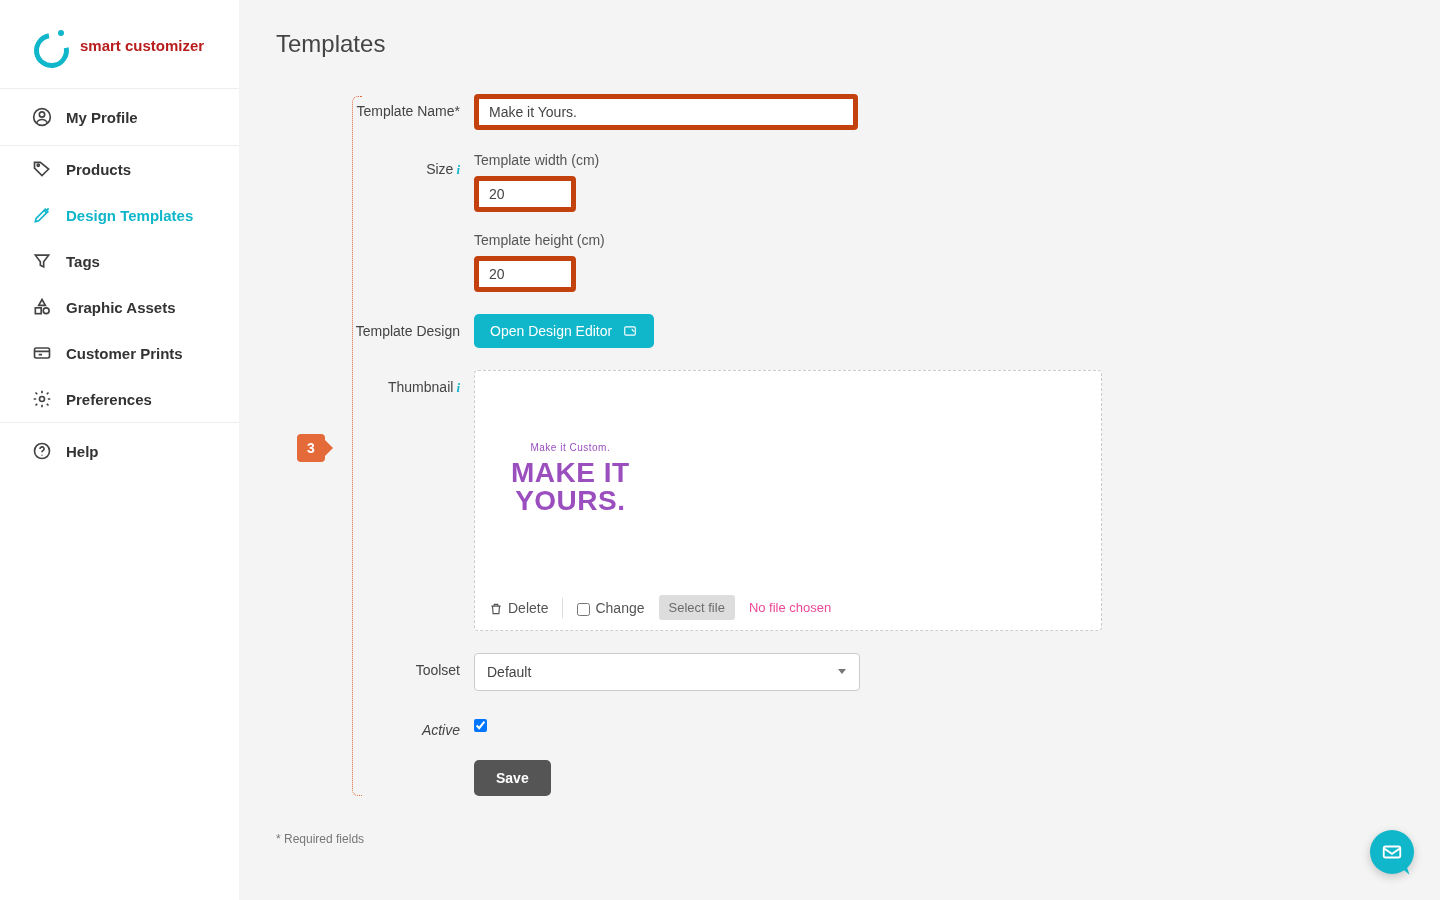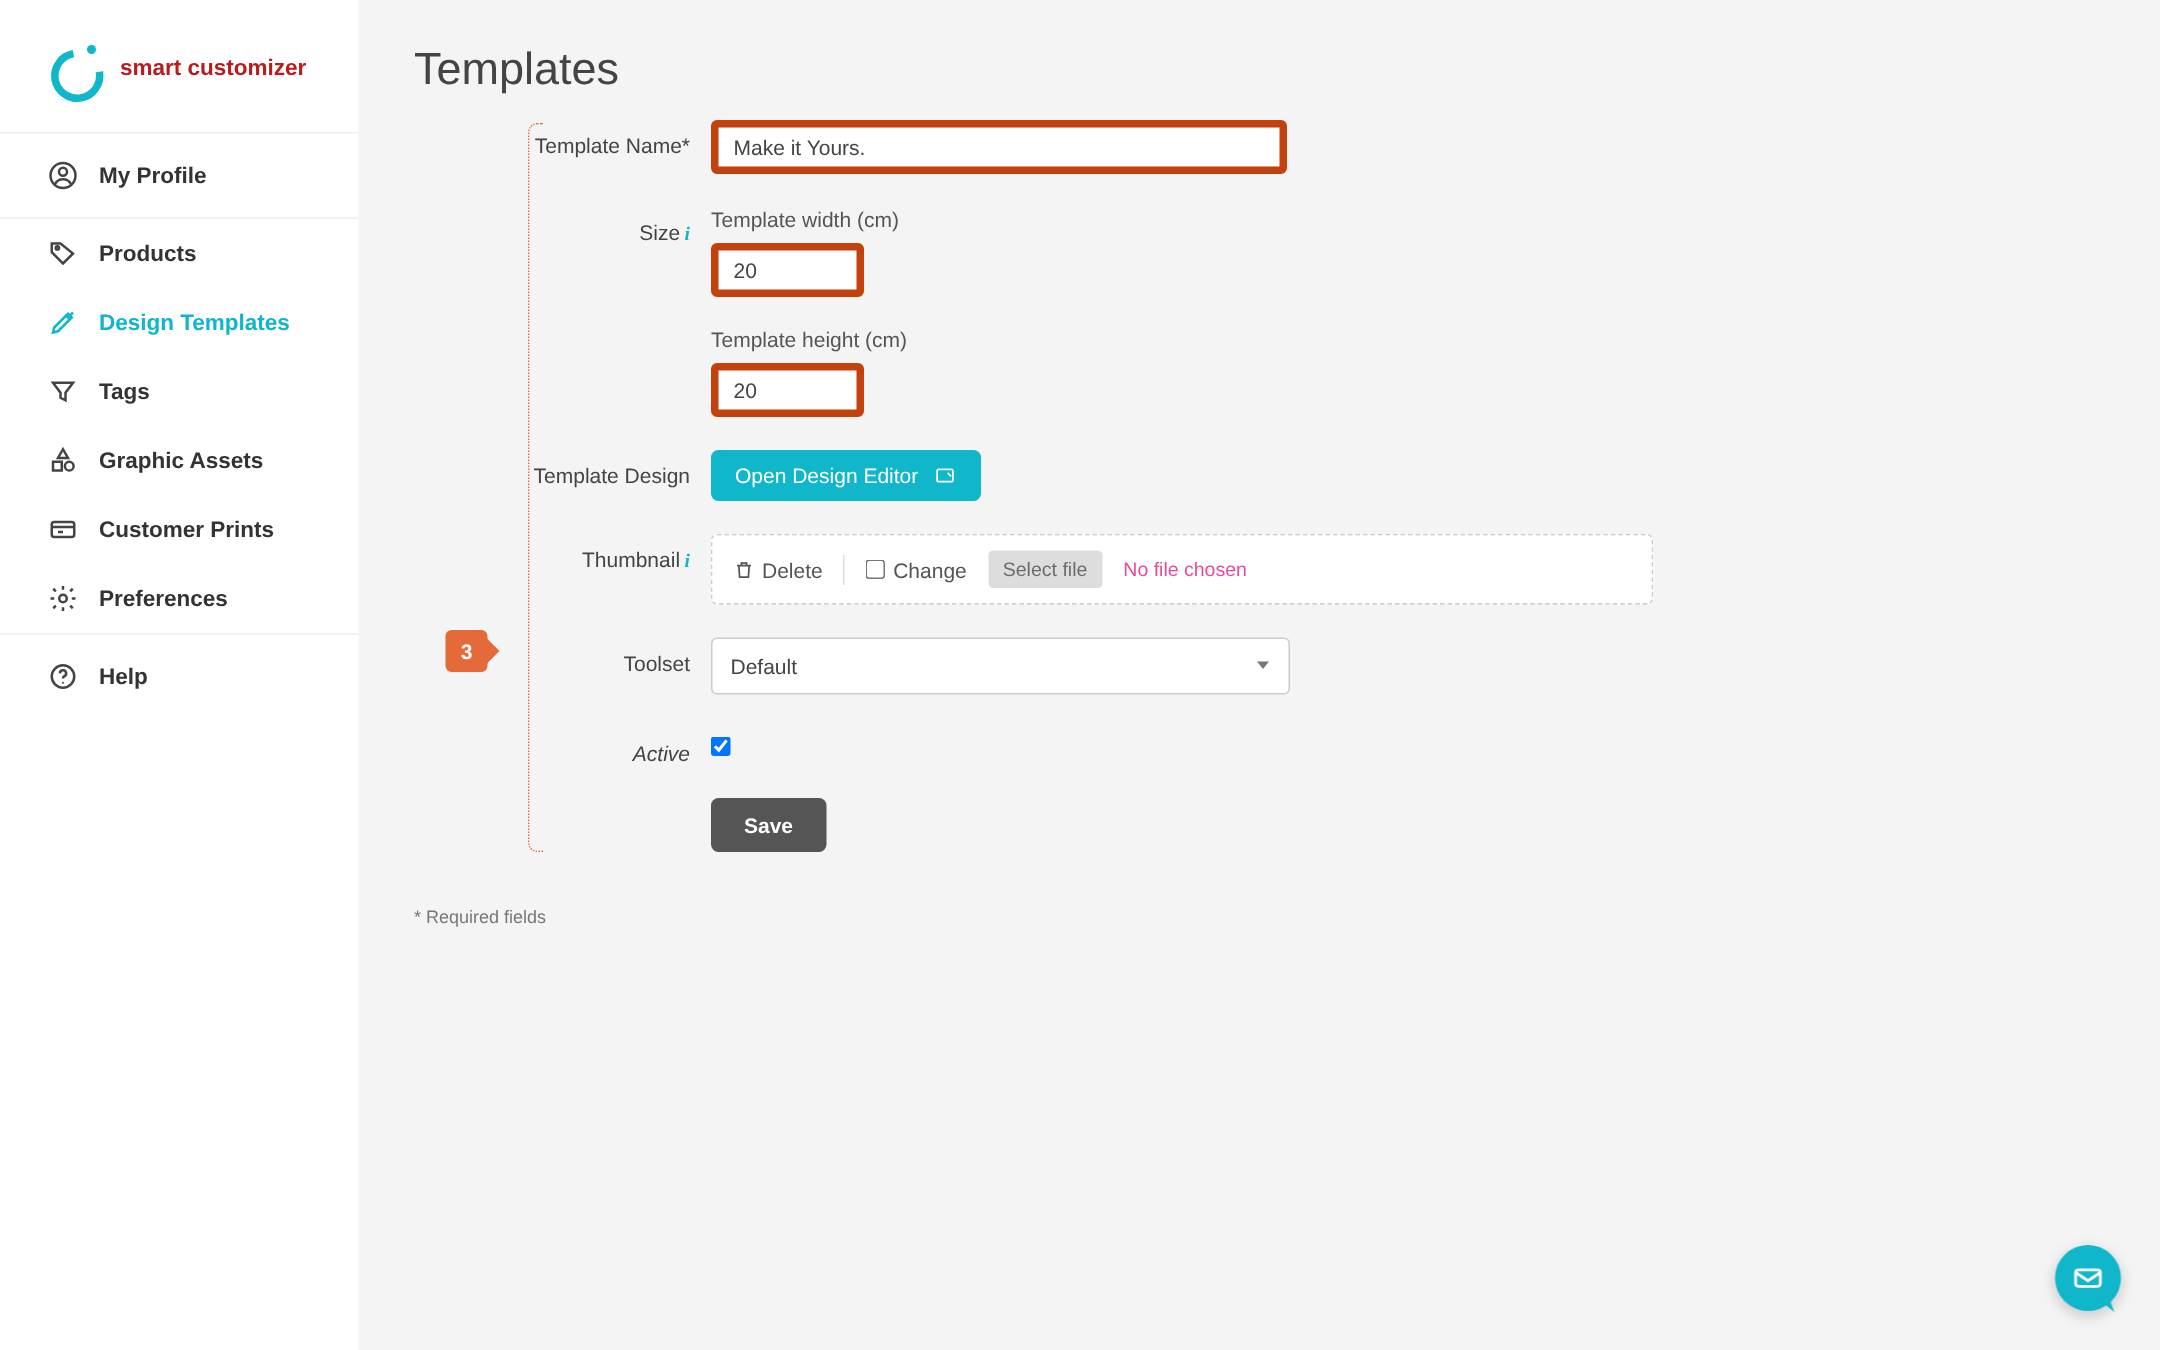--- a/index.html
+++ b/index.html
@@ -50,21 +50,21 @@
   .nav-item.active { color:#10b6c9; }
   .nav-item.active .icon { color:#10b6c9; }
   .nav-list .nav-item { padding:13px 20px 13px 32px; }
 
   
   .main {
     flex: 1; padding: 30px 36px 40px;
     overflow-y:auto; height:100vh;
     position:relative;
   }
-  .page-title { font-size:30px; font-weight:500; color:#444; margin-bottom:16px; }
+  .page-title { font-size:24px; font-weight:500; color:#444; margin-bottom:36px; }
 
   .form-area { position:relative; margin-left: 76px; }
 
   .bracket {
     position:absolute; left:0; top:2px; bottom:0;
     border-left: 1px dotted #e46a3a;
     border-top: 1px dotted #e46a3a;
     border-bottom: 1px dotted #e46a3a;
     width: 10px;
     border-radius: 6px 0 0 6px;
@@ -124,21 +124,21 @@
   .thumb-mini { color:#9b4fbf; font-size:10px; letter-spacing:0.5px; font-weight:500; margin-bottom:6px;}
   .thumb-big {
     color:#9b4fbf; font-size:28px; font-weight:800;
     line-height:1.0; letter-spacing:0.5px;
   }
 
   .thumb-toolbar {
     display:flex; align-items:center; gap:14px;
     padding:10px 14px; font-size:14px; color:#555;
   }
-  .thumb-toolbar .clickable { cursor:pointer; display:inline-flex; align-items:center; gap:5px;}
+  .thumb-toolbar .clickable { cursor:pointer; display:inline-flex; align-items:flex-end; gap:5px;}
   .thumb-toolbar .divider { width:1px; height:20px; background:#ddd;}
   .select-file-btn {
     background:#ddd; color:#6b6b6b;
     font-size:13px; padding:5px 10px; border:none; border-radius:3px; cursor:pointer;
   }
   .file-hint { color:#ec4899; font-size:13px; }
 
   .select {
     position:relative; width:386px;
   }
@@ -320,20 +320,29 @@
         </button>
       </div>
     </div>
 
     <div class="row">
       <div class="label">
         <span>Thumbnail</span><span class="info-i">i</span>
       </div>
       <div class="field">
         <div class="thumb-box">
+          <div class="thumb-preview">
+            <div class="thumb-text">
+              <div class="thumb-mini">Make it Custom.</div>
+              <div class="thumb-big">
+                <div>MAKE IT</div>
+                <div>YOURS.</div>
+              </div>
+            </div>
+          </div>
           <div class="thumb-toolbar">
             <span class="clickable">
               <span>
                 <svg width="14" height="14" viewBox="0 0 24 24" fill="none" stroke="currentColor" stroke-width="2">
                     <path d="M4 7h16M9 7V4h6v3M6 7l1 13h10l1-13"></path>
                   </svg>
               </span>
               <span>Delete</span>
             </span>
             <span class="divider"></span>

